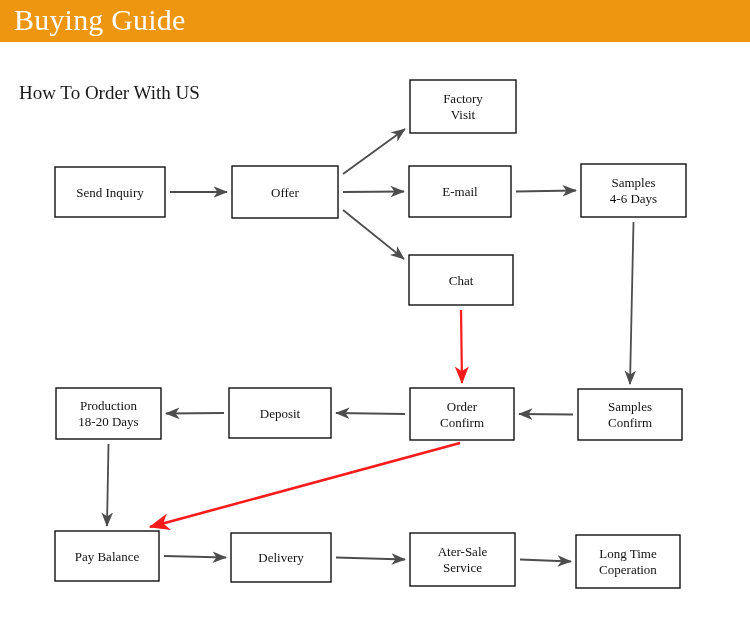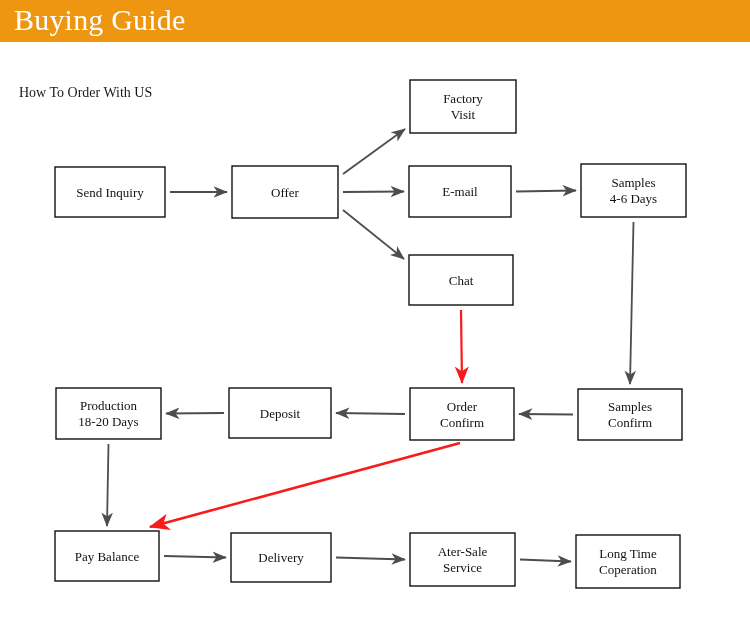--- a/index.html
+++ b/index.html
@@ -37,21 +37,21 @@
     color: #ffffff;
     font-family: "Liberation Serif", "DejaVu Serif", serif;
     font-weight: normal;
     letter-spacing: 0.2px;
     white-space: nowrap;
   }
   .section-title {
     position: absolute;
     left: 19px;
     top: 81px;
-    font-size: 14px;
+    font-size: 19px;
     line-height: 24px;
     color: #1a1a1a;
     font-family: "Liberation Serif", "DejaVu Serif", serif;
     white-space: nowrap;
   }
   #flow {
     position: absolute;
     left: 0;
     top: 0;
     width: 750px;

